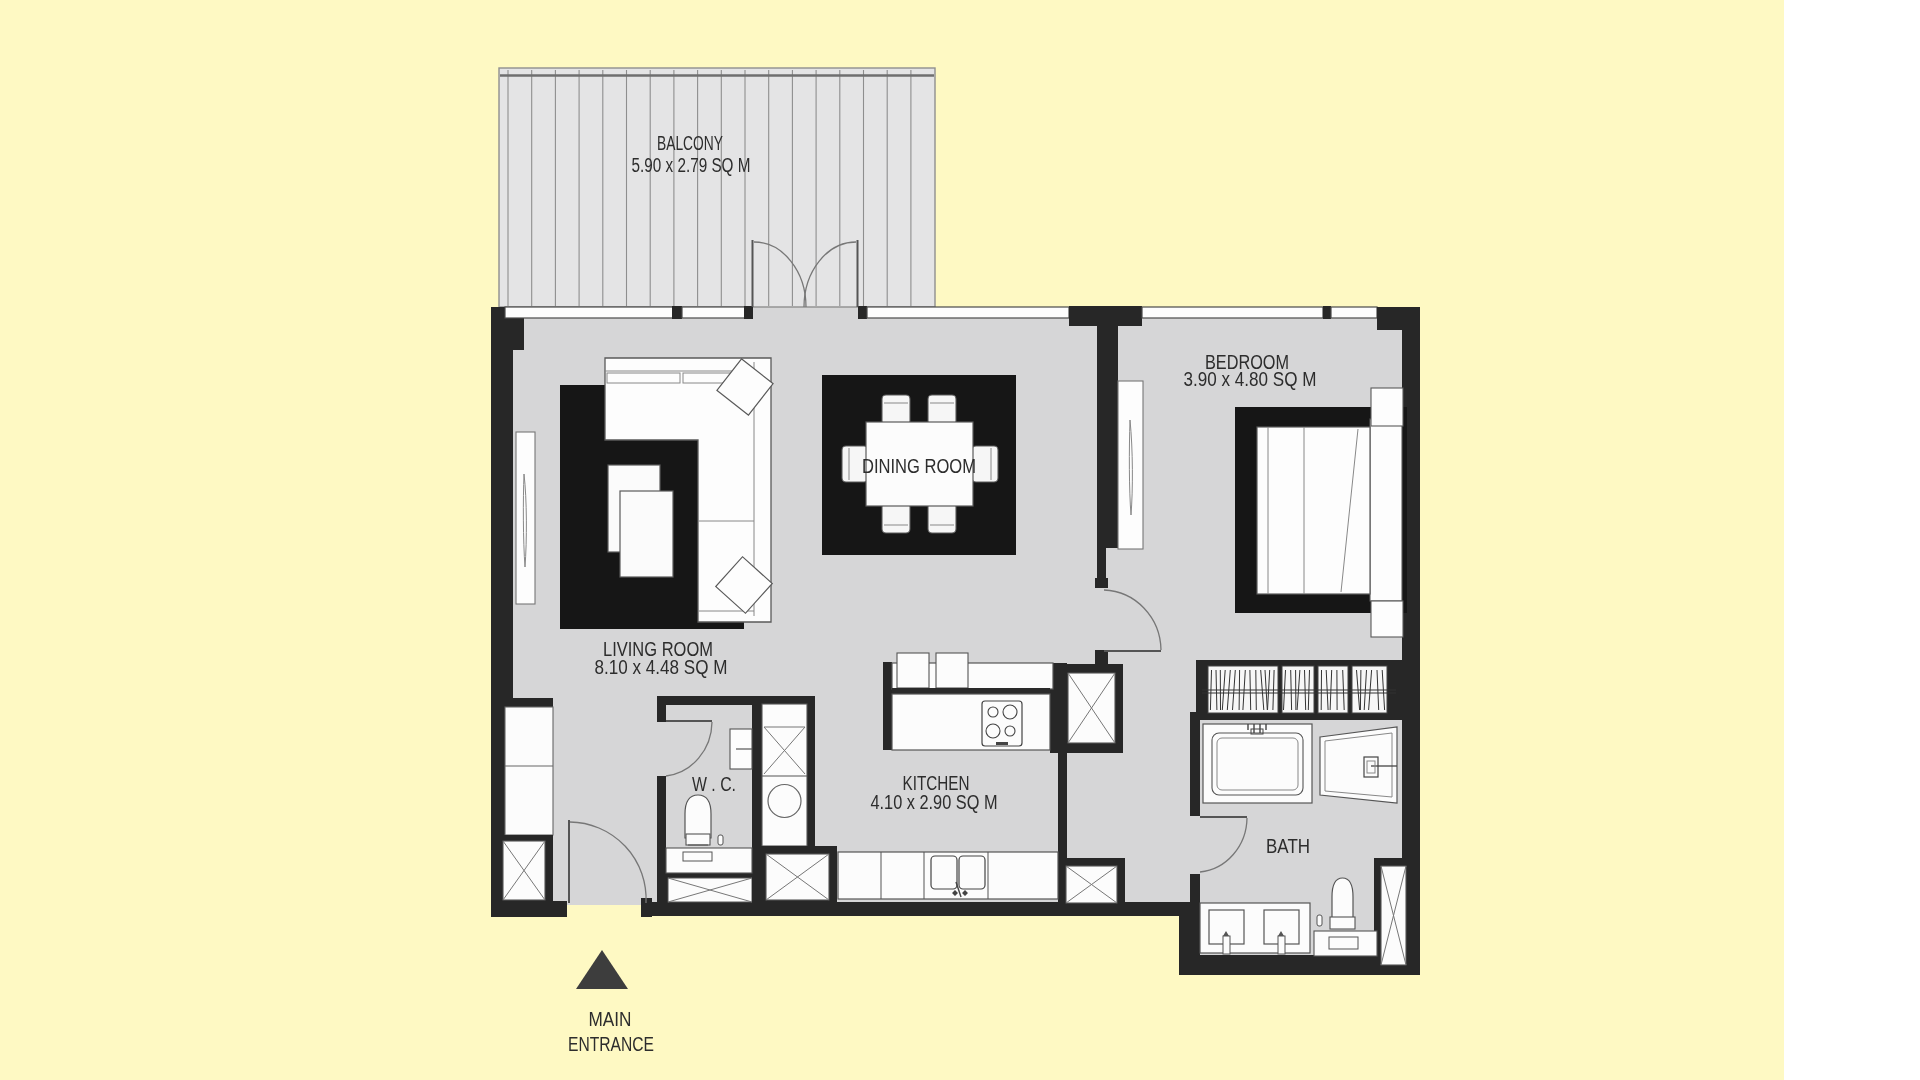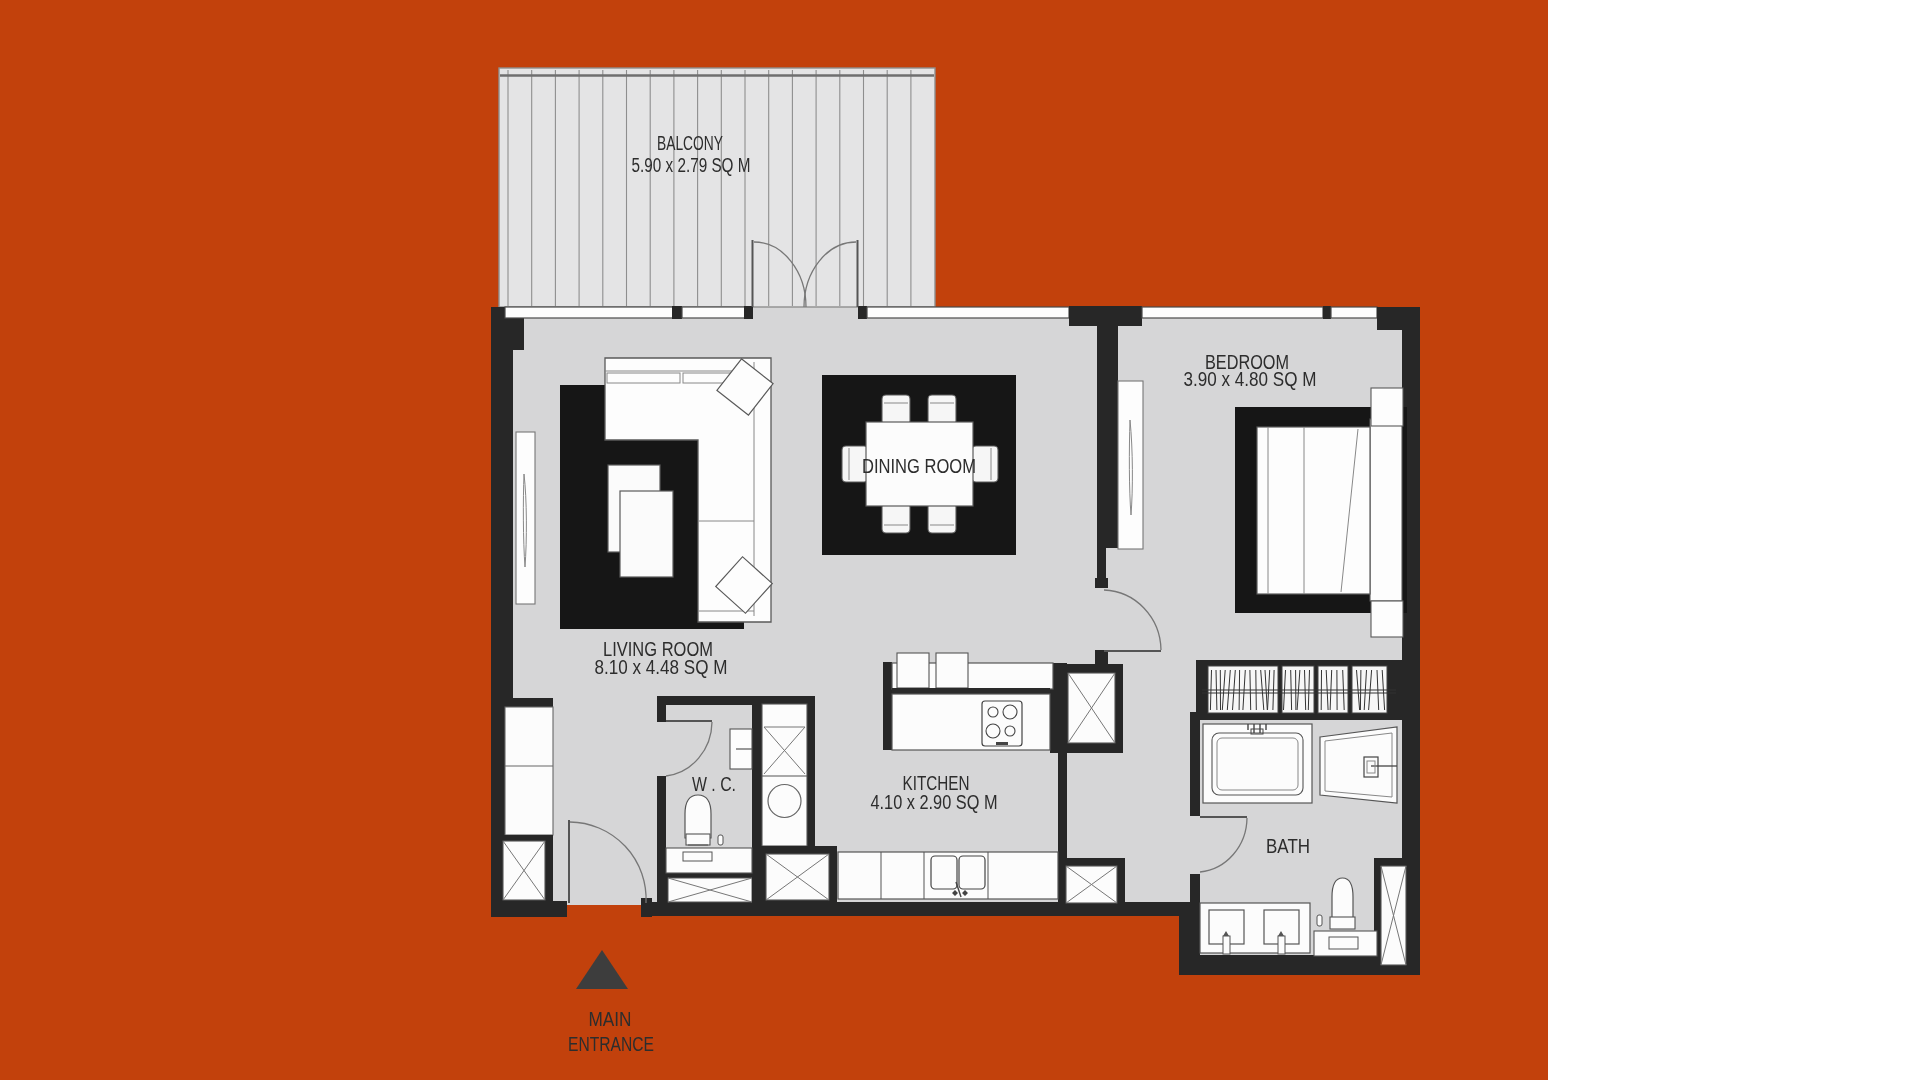--- a/index.html
+++ b/index.html
@@ -1,16 +1,16 @@
 <!DOCTYPE html>
 <html><head>
 <meta charset="utf-8">
 <style>
   html,body{margin:0;padding:0;background:#ffffff;}
-  .page{position:relative;width:1548px;height:1080px;background:#c2410c;overflow:hidden;}
+  .page{position:relative;width:1784px;height:1080px;background:#fef9c3;overflow:hidden;}
   text{font-family:"Liberation Sans",sans-serif;fill:#2d2d2d;}
 </style>
 </head>
 <body>
 <div class="page">
 <svg width="1920" height="1080" viewBox="0 0 1920 1080">
 
 <rect x="508" y="309" width="898" height="596" fill="#d6d6d7"></rect>
 
 <rect x="750" y="305" width="112" height="16" fill="#d6d6d7"></rect>

